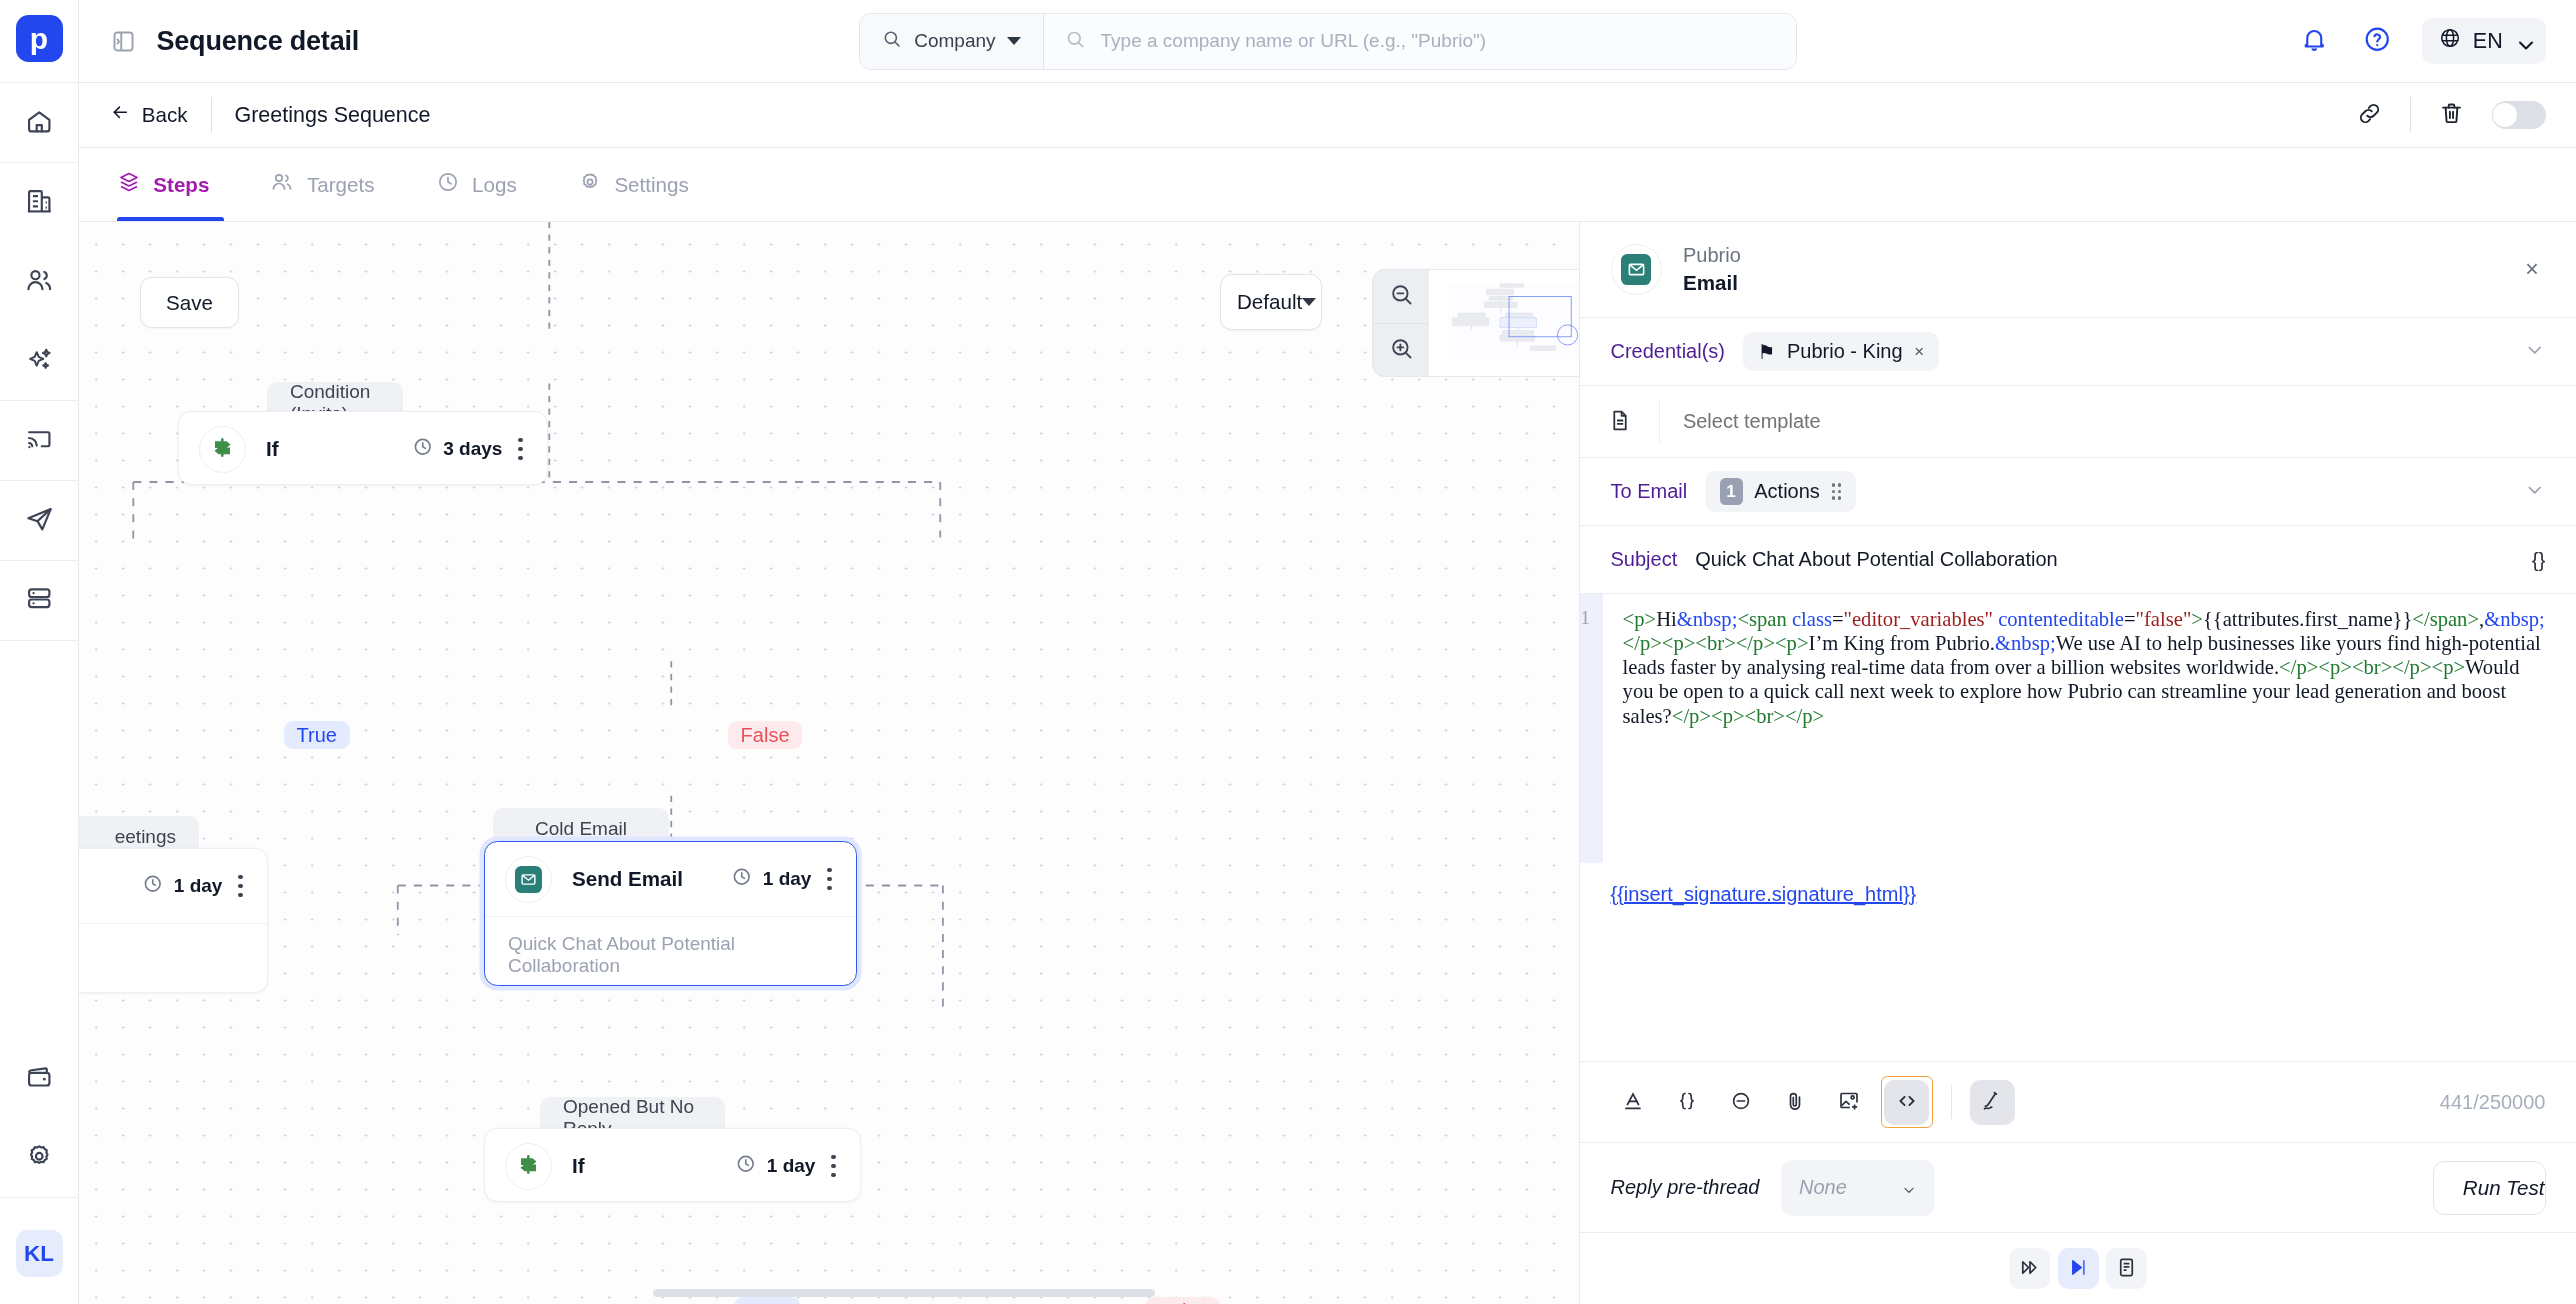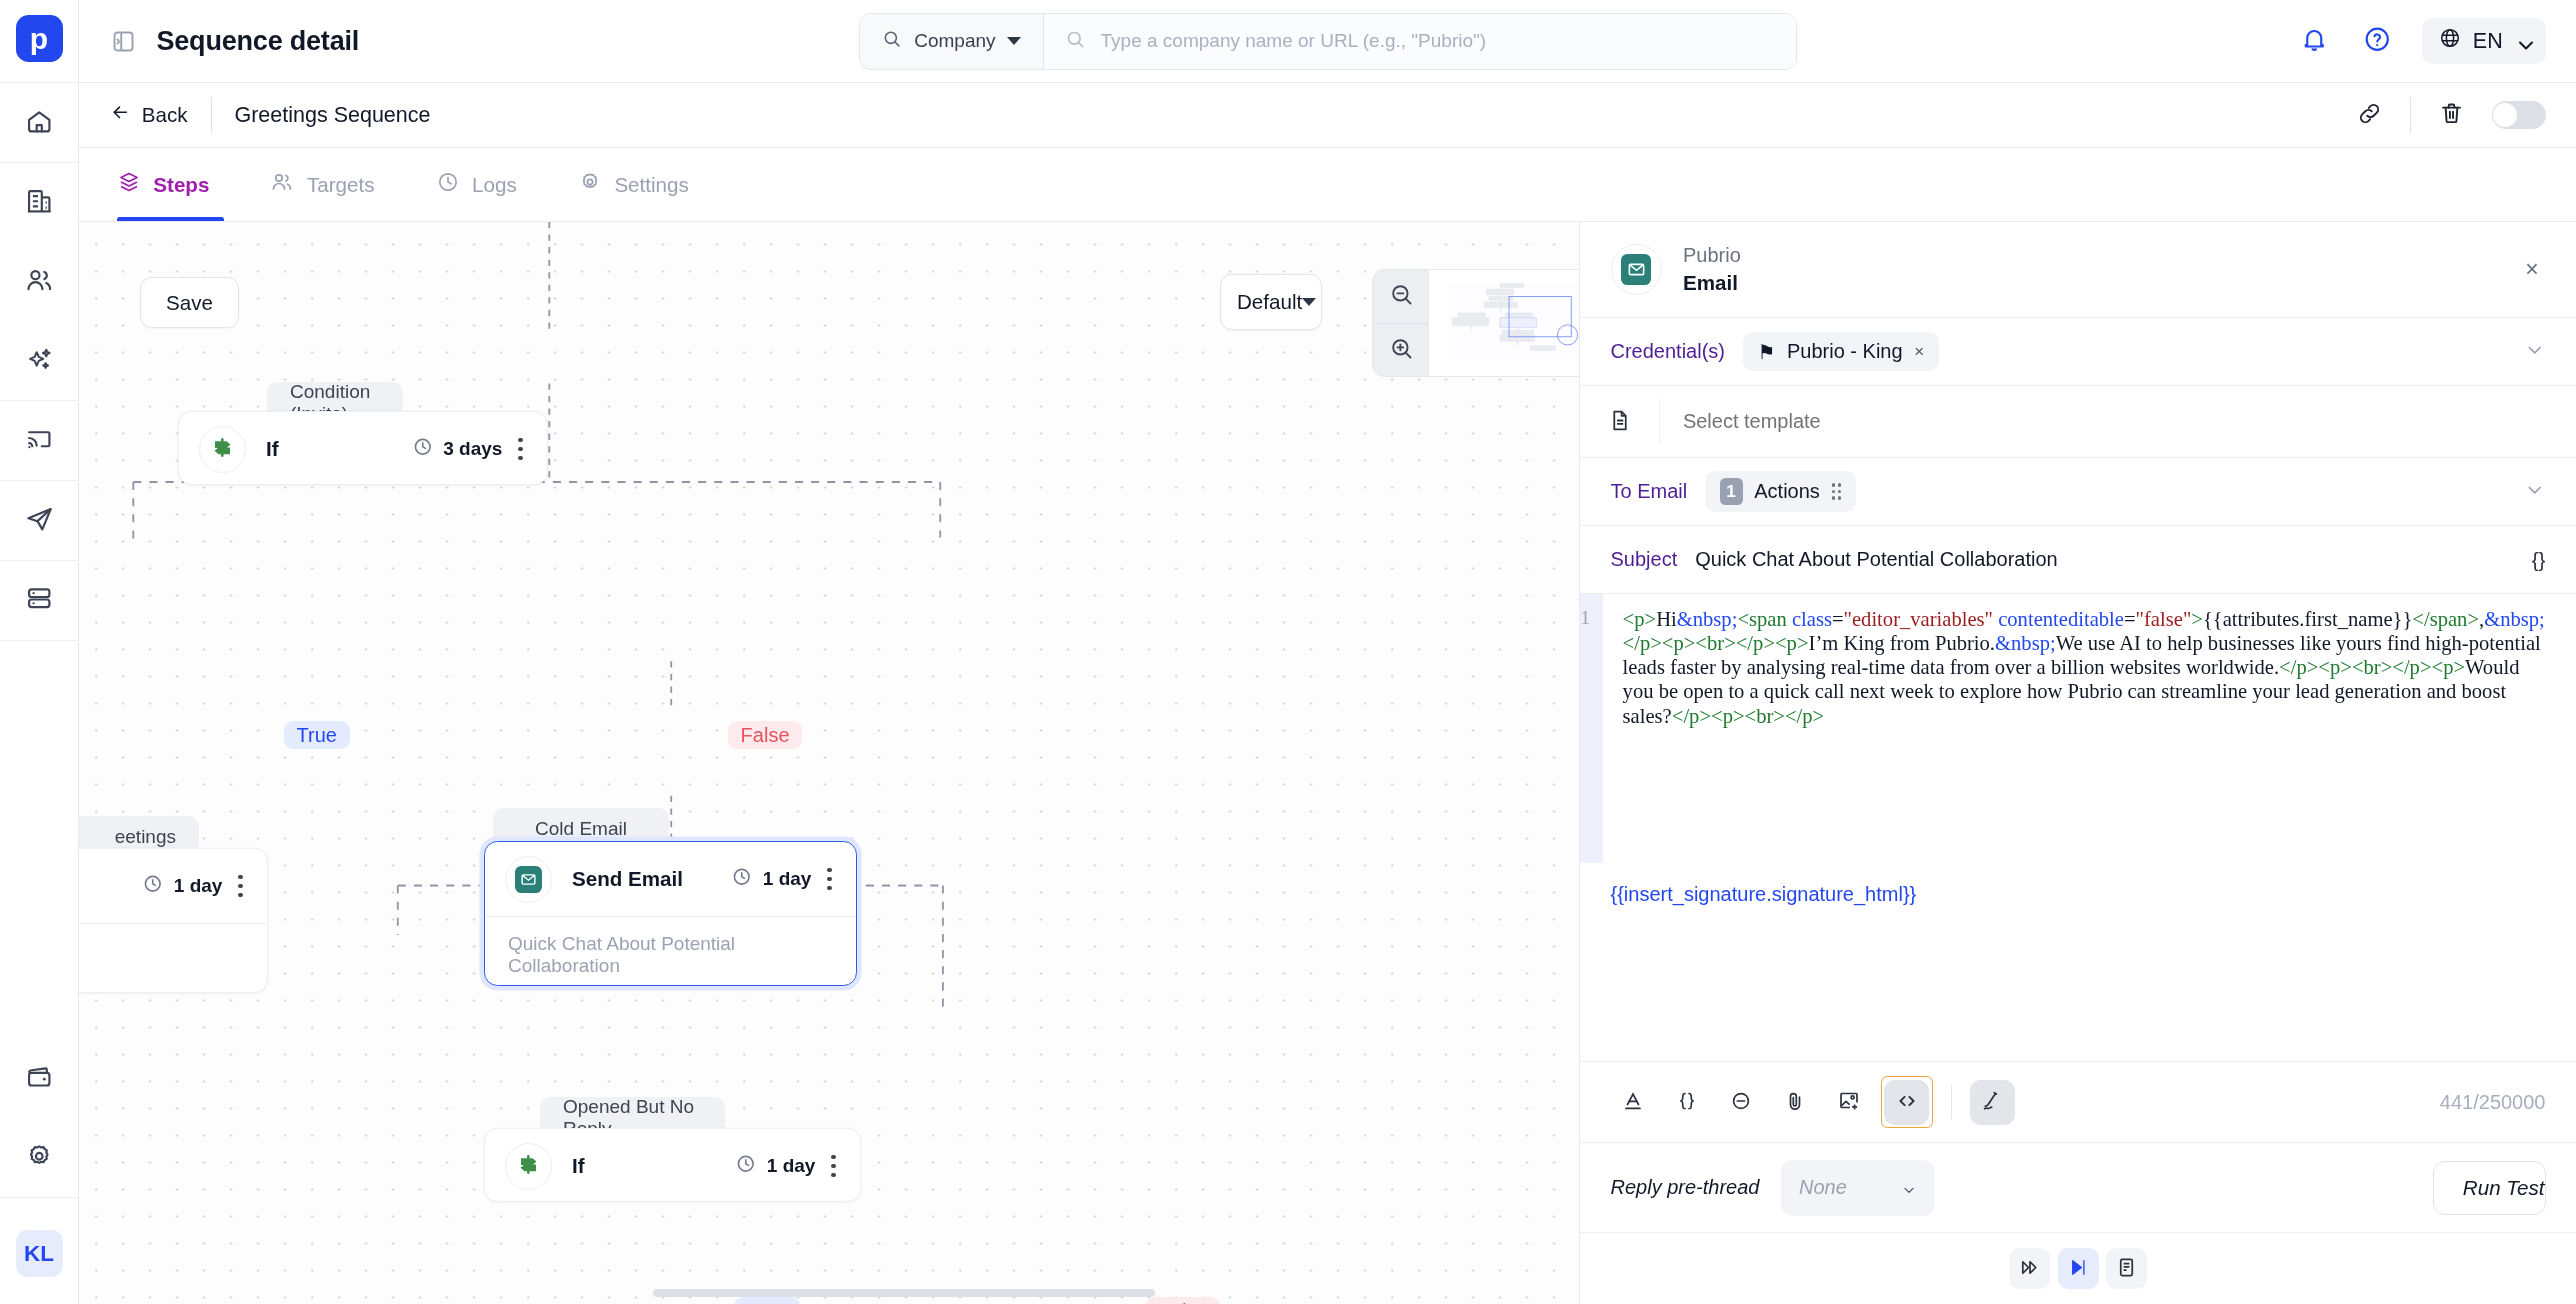--- a/index.html
+++ b/index.html
@@ -204,21 +204,21 @@
   .code{
     flex:1 1 auto;padding:12.6px 27px 0 20px;
     font-family:"Liberation Serif", serif; font-size:20.6px; line-height:1.18; color:#111827;
     word-break:break-word; white-space:pre-wrap;
   }
   .tag{color:#1f7a2e;}
   .attr{color:#2347ef;}
   .str{color:#9b1c1c;}
   .ent{color:#2347ef;}
   .sig-link{
-    padding:20px 30.5px 0 30.5px; font-size:20px;color:#2347ef;
+    padding:20px 30.5px 0 30.5px; font-size:20px;color:#2347ef;text-decoration:underline;
   }
   .ed-spacer{flex:1 1 auto;}
   .ed-toolbar{
     height:81px;flex:0 0 81px;border-top:0.9px solid #eceef2;display:flex;align-items:center;
     padding:0 30.5px;gap:9px;
   }
   .tb-btn{width:45px;height:45px;border-radius:10.8px;display:flex;align-items:center;justify-content:center;color:#2b313d;}
   .tb-btn svg{width:24px;height:24px;}
   .tb-btn.active-bg{background:#e3e5ea;}
   .tb-sel{border:1.8px solid #f0a13a;border-radius:6.3px;padding:2.7px;display:flex;}

